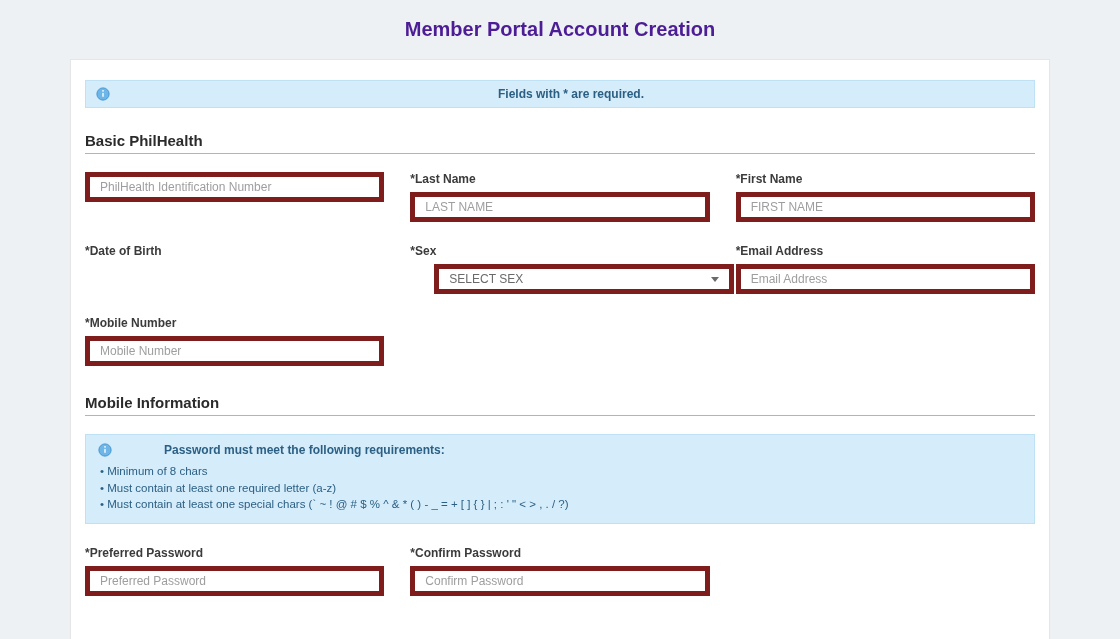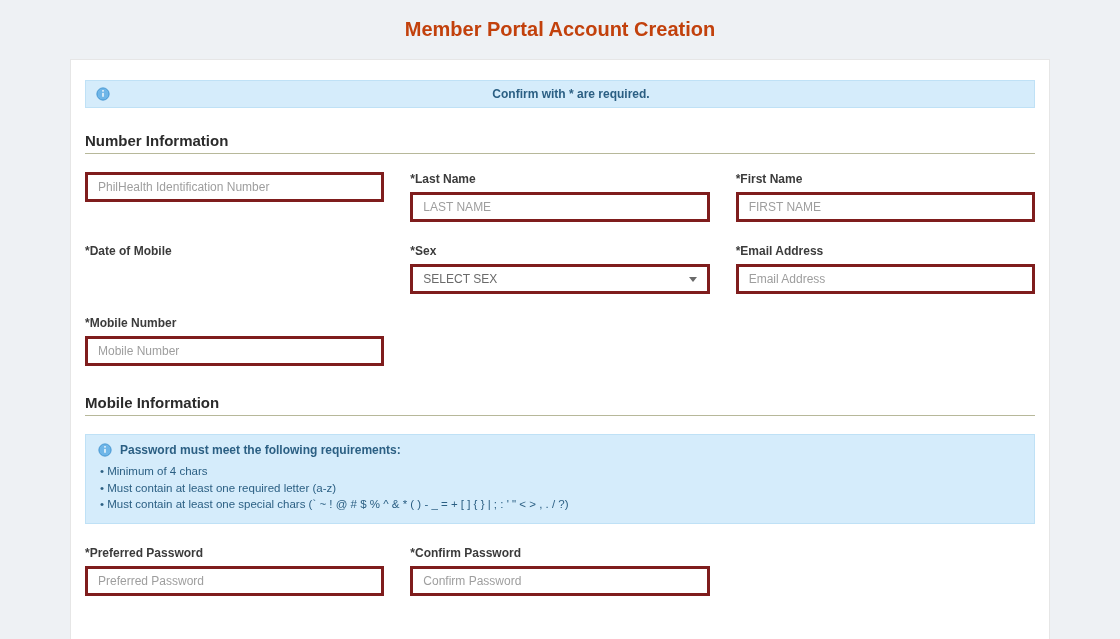--- a/index.html
+++ b/index.html
@@ -12,21 +12,21 @@
     width: 1120px;
   }
   .page {
     width: 1120px;
     min-height: 639px;
   }
   h1.page-title {
     text-align: center;
     font-size: 20px;
     font-weight: 700;
-    color: #c2410c;
+    color: #4c1d95;
     margin: 18px 0 18px 0;
   }
   .card {
     background: #fff;
     width: 980px;
     margin: 0 auto;
     padding: 18px 14px 30px 14px;
     border: 1px solid #e6e6e6;
   }
 
@@ -80,36 +80,37 @@
     display: block;
     font-size: 12px;
     font-weight: 700;
     color: #3b3b3b;
     margin: 0 0 6px 0;
   }
 
   .text-input, .select-box {
     width: 100%;
     height: 30px;
-    border: 3px solid #7f1d1d;
+    border: 5px solid #7f1d1d;
     background: #fff;
     padding: 0 10px;
     font-size: 12px;
     color: #666;
     font-family: inherit;
   }
   .text-input::placeholder { color: #9e9e9e; }
 
   .select-box {
     display: flex;
     align-items: center;
     justify-content: space-between;
     cursor: pointer;
     user-select: none;
     color: #6a6a6a;
+    margin-left: 24px;
   }
   .select-box .caret {
     width: 0; height: 0;
     border-left: 4px solid transparent;
     border-right: 4px solid transparent;
     border-top: 5px solid #6a6a6a;
   }
 
   .req-box {
     background: #d5ecfb;
@@ -117,20 +118,21 @@
     padding: 8px 12px 10px 12px;
     margin-bottom: 22px;
   }
   .req-header {
     display: flex;
     align-items: center;
     font-size: 12px;
     font-weight: 700;
     color: #2b5f83;
     margin-bottom: 6px;
+    gap: 44px;
   }
   .req-list {
     list-style: none;
     margin: 0;
     padding: 0 0 0 2px;
     color: #2b5f83;
     font-size: 11.5px;
     line-height: 1.45;
   }
   .req-list li::before {
@@ -146,44 +148,44 @@
   <div class="card">
 
     <div class="info-bar centered">
       <span class="info-icon">
         <svg viewBox="0 0 16 16">
             <circle cx="8" cy="8" r="7" fill="#6fb6e8" stroke="#3a8fce" stroke-width="1"></circle>
             <rect x="7.2" y="6.5" width="1.6" height="5" rx="0.8" fill="#fff"></rect>
             <circle cx="8" cy="4.3" r="1" fill="#fff"></circle>
           </svg>
       </span>
-      <span class="info-text">Confirm with * are required.</span>
-    </div>
-
-    <h2 class="section-title">Number Information</h2>
+      <span class="info-text">Fields with * are required.</span>
+    </div>
+
+    <h2 class="section-title">Basic PhilHealth</h2>
     <hr class="section-rule">
 
     <div class="form-grid">
 
       <div>
         <input type="text" class="text-input" placeholder="PhilHealth Identification Number" style="">
       </div>
 
       <div>
         <label class="field-label">*Last Name</label>
         <input type="text" class="text-input" placeholder="LAST NAME" style="">
       </div>
 
       <div>
         <label class="field-label">*First Name</label>
         <input type="text" class="text-input" placeholder="FIRST NAME" style="">
       </div>
 
       <div>
-        <label class="field-label">*Date of Mobile</label>
+        <label class="field-label">*Date of Birth</label>
       </div>
 
       <div>
         <label class="field-label">*Sex</label>
         <div class="select-box">
           <span>SELECT SEX</span>
           <span class="caret"></span>
         </div>
       </div>
 
@@ -207,21 +209,21 @@
         <span class="info-icon">
           <svg viewBox="0 0 16 16">
               <circle cx="8" cy="8" r="7" fill="#6fb6e8" stroke="#3a8fce" stroke-width="1"></circle>
               <rect x="7.2" y="6.5" width="1.6" height="5" rx="0.8" fill="#fff"></rect>
               <circle cx="8" cy="4.3" r="1" fill="#fff"></circle>
             </svg>
         </span>
         <span>Password must meet the following requirements:</span>
       </div>
       <ul class="req-list">
-        <li>Minimum of 4 chars</li>
+        <li>Minimum of 8 chars</li>
         <li>Must contain at least one required letter (a-z)</li>
         <li>Must contain at least one special chars (` ~ ! @ # $ % ^ &amp; * ( ) - _ = + [ ] { } | ; : ' " &lt; &gt; , . / ?)</li>
       </ul>
     </div>
 
     <div class="form-grid">
       <div>
         <label class="field-label">*Preferred Password</label>
         <input type="password" class="text-input" placeholder="Preferred Password" style="">
       </div>

